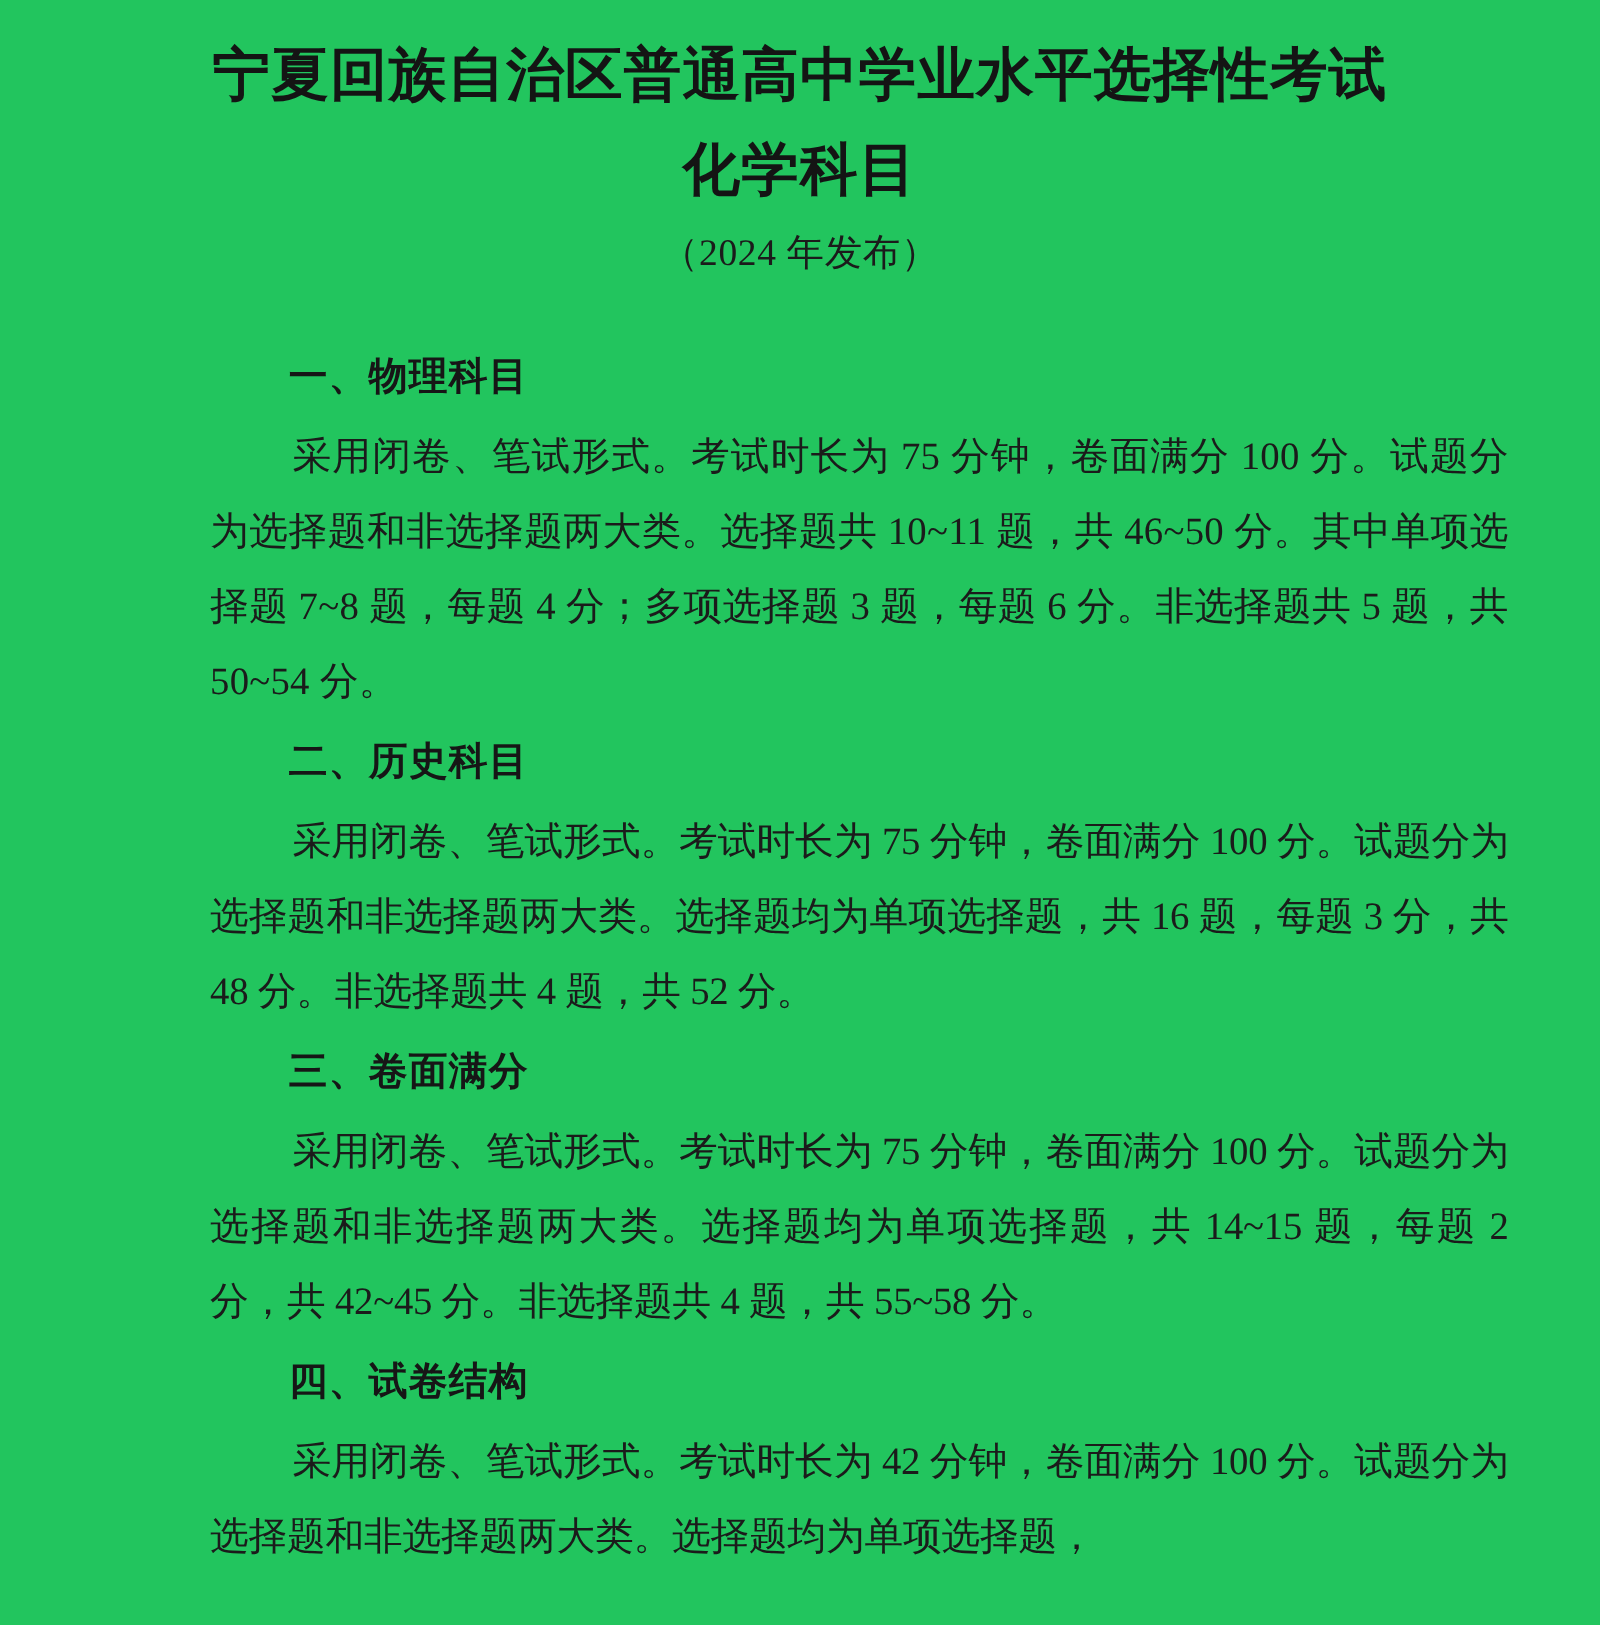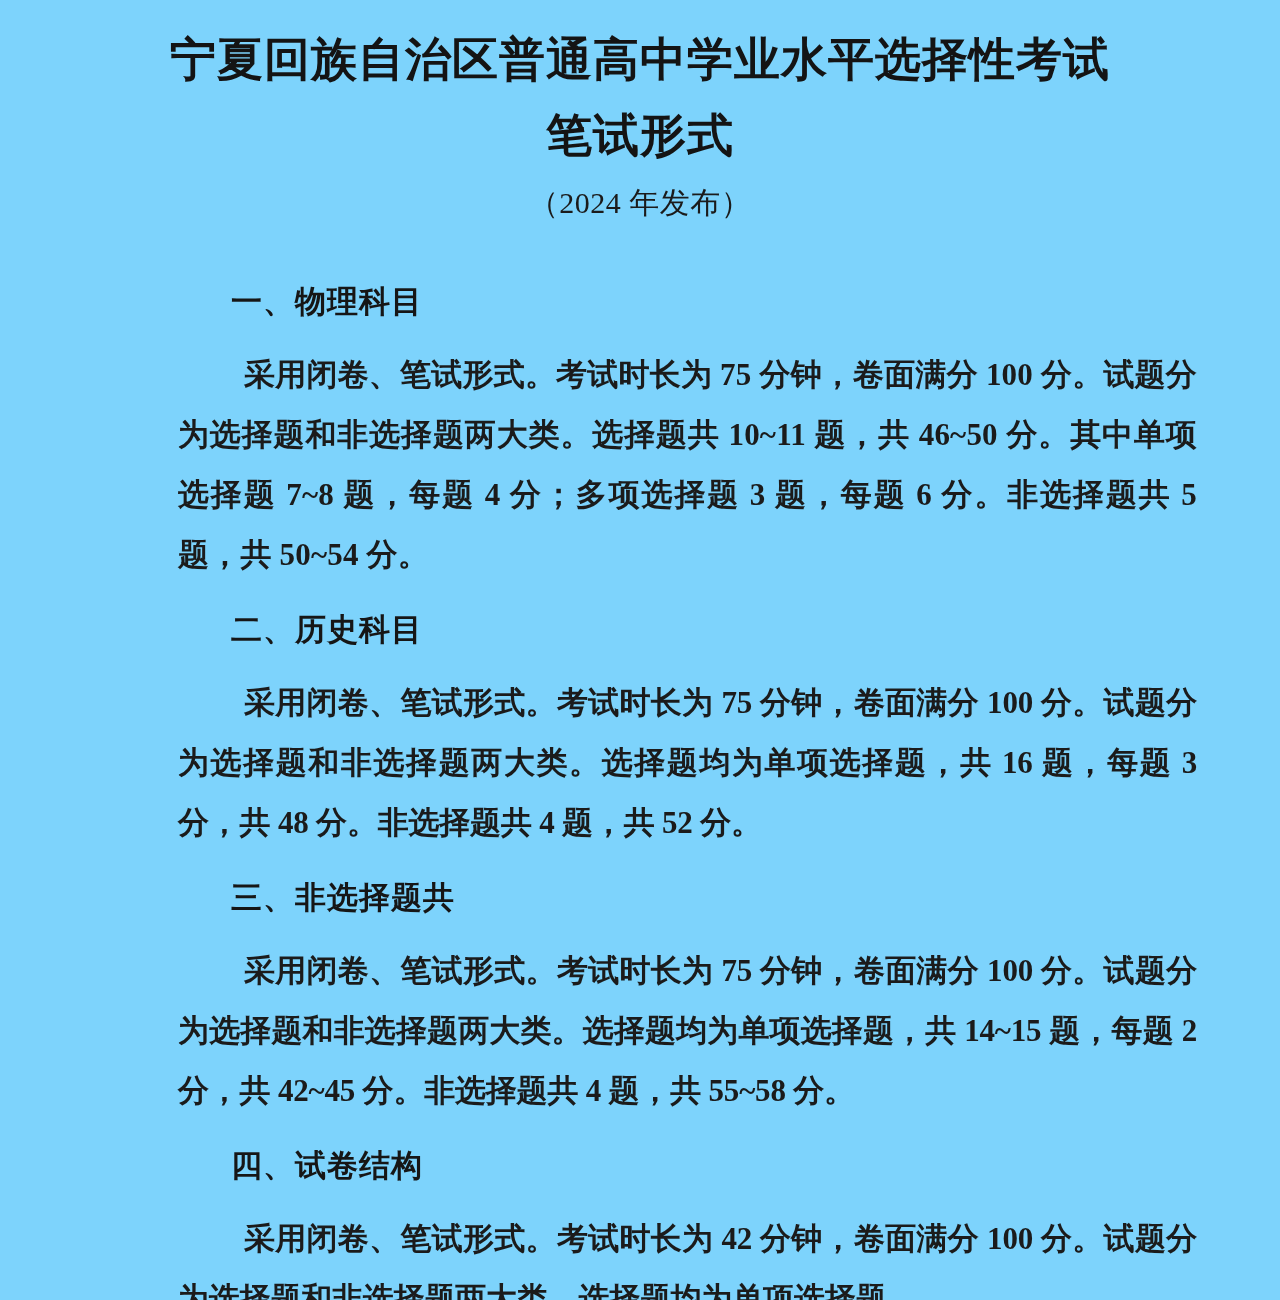--- a/index.html
+++ b/index.html
@@ -15,21 +15,21 @@
     color: #1b1b1b;
     -webkit-font-smoothing: antialiased;
   }
 
   .page {
     position: relative;
     width: 1280px;
     height: 1300px;
     box-sizing: border-box;
     padding: 0;
-    background: #7dd3fc;
+    background: #22c55e;
     overflow: hidden;
   }
 
   
   .title-block {
     padding-top: 22px;
     text-align: center;
   }
   .doc-title-line {
     font-family: "Liberation Serif", "DejaVu Serif", serif;
@@ -70,57 +70,56 @@
   }
 
   .section-body {
     font-family: "Liberation Serif", "DejaVu Serif", serif;
     font-size: 31px;
     line-height: 60px;
     color: #1b1b1b;
     text-indent: 66px;
     text-align: justify;
     text-justify: inter-character;
-    margin: 15px;
+    margin: 5px;
     letter-spacing: 0.2px;
-    font-weight: bold;
   }
   
   .section-body.tight {
     letter-spacing: -0.2px;
     line-height: 60px;
   }
 
   .section + .section { margin-top: 2px; }
 </style>
 </head>
 <body>
 
 <div class="page">
 
   <div class="title-block">
     <div class="doc-title-line">宁夏回族自治区普通高中学业水平选择性考试</div>
-    <div class="doc-title-line">笔试形式</div>
+    <div class="doc-title-line">化学科目</div>
     <div class="doc-subtitle">（2024 年发布）</div>
   </div>
 
   <div class="body-wrap">
 
     <div class="section">
       <h2 class="section-heading">一、物理科目</h2>
       <p class="section-body">采用闭卷、笔试形式。考试时长为 75 分钟，卷面满分 100 分。试题分为选择题和非选择题两大类。选择题共 10~11 题，共 46~50 分。其中单项选择题 7~8 题，每题 4 分；多项选择题 3 题，每题 6 分。非选择题共 5 题，共 50~54 分。</p>
     </div>
 
     <div class="section">
       <h2 class="section-heading">二、历史科目</h2>
       <p class="section-body tight">采用闭卷、笔试形式。考试时长为 75 分钟，卷面满分 100 分。试题分为选择题和非选择题两大类。选择题均为单项选择题，共 16 题，每题 3 分，共 48 分。非选择题共 4 题，共 52 分。</p>
     </div>
 
     <div class="section">
-      <h2 class="section-heading">三、非选择题共</h2>
+      <h2 class="section-heading">三、卷面满分</h2>
       <p class="section-body tight">采用闭卷、笔试形式。考试时长为 75 分钟，卷面满分 100 分。试题分为选择题和非选择题两大类。选择题均为单项选择题，共 14~15 题，每题 2 分，共 42~45 分。非选择题共 4 题，共 55~58 分。</p>
     </div>
 
     <div class="section">
       <h2 class="section-heading">四、试卷结构</h2>
       <p class="section-body tight">采用闭卷、笔试形式。考试时长为 42 分钟，卷面满分 100 分。试题分为选择题和非选择题两大类。选择题均为单项选择题，</p>
     </div>
 
   </div>
 </div>

